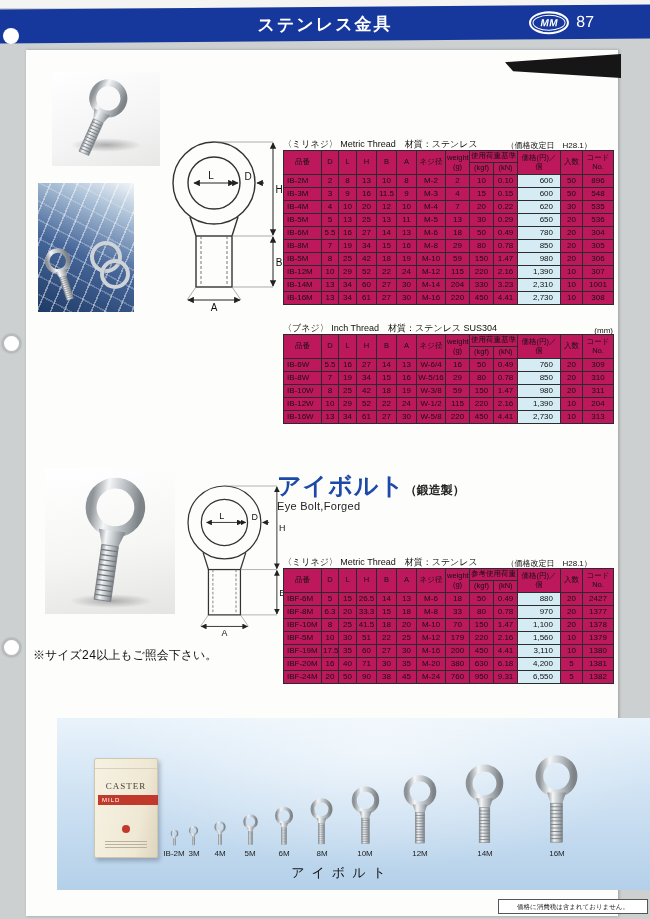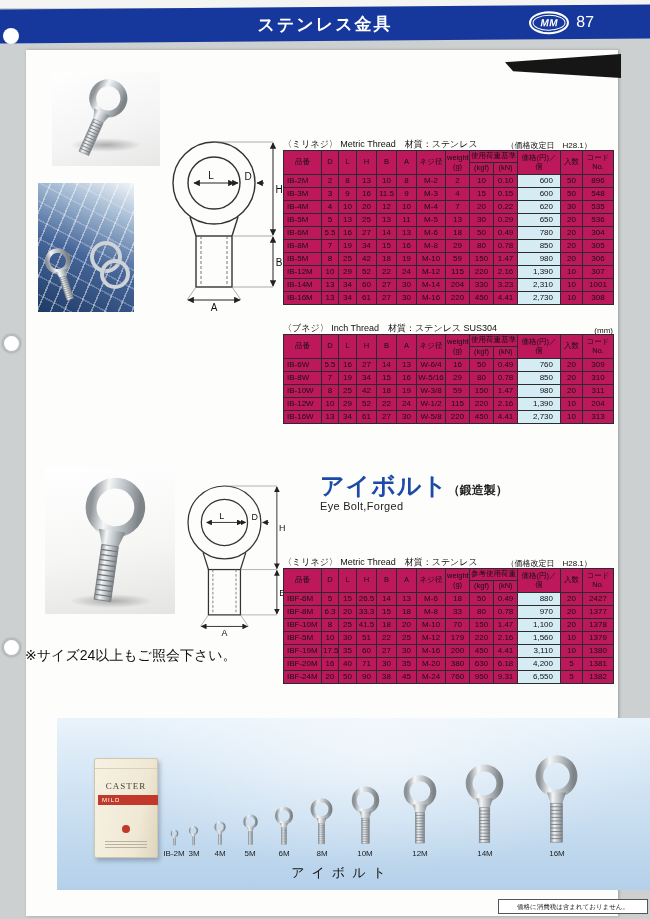--- a/index.html
+++ b/index.html
@@ -54,21 +54,21 @@
   
   table.spec{position:absolute;border-collapse:collapse;table-layout:fixed;width:330px;background:#be185d;}
   table.spec th,table.spec td{border:1px solid #2b2b2b;padding:0 1px;text-align:center;font-size:8px;line-height:1.15;overflow:hidden;}
   table.spec th{font-weight:normal;white-space:pre-line;font-size:7.5px;height:11px;}
   table.spec td{height:12px;}
   table.spec td.c-price{background:#d6ecf4;text-align:right;padding-right:7px;}
   table.spec td.c-part{text-align:left;padding-left:3px;}
   .t2 td,.t3 td{height:13px;}
 
   
-  .size-note{position:absolute;left:25px;top:647px;font-size:14px;color:#111;}
+  .size-note{position:absolute;left:33px;top:647px;font-size:12px;color:#111;font-family:Liberation Mono, monospace;}
 
   
   .bottom-panel{position:absolute;left:57px;top:718px;width:644px;height:172px;background:
       radial-gradient(ellipse at 50% 20%,rgba(255,255,255,.55),rgba(255,255,255,0) 60%),
       linear-gradient(180deg,#e9f3fb 0%,#cfe2f3 45%,#b4d0e9 100%);overflow:hidden;}
   .bolt-label{position:absolute;width:44px;text-align:center;font-size:8px;color:#222;}
   .panel-caption{position:absolute;left:0;width:570px;top:146px;text-align:center;font-size:13px;letter-spacing:7px;color:#111;}
   
   .caster{position:absolute;left:37px;top:40px;width:62px;height:98px;background:linear-gradient(100deg,#f6f1e2 0%,#efe8d4 70%,#ded5bd 100%);border:1px solid #cfc7ae;border-radius:2px;box-shadow:2px 3px 4px rgba(60,70,90,.35);}
   .caster .flap{position:absolute;left:0;top:9px;width:100%;border-top:1px solid #d8d0ba;}
@@ -479,21 +479,21 @@
           <td>220</td>
           <td>450</td>
           <td>4.41</td>
           <td class="c-price">2,730</td>
           <td>10</td>
           <td>313</td>
         </tr>
       </tbody>
     </table>
 
-  <div class="sec-title" style="left:277px;top:474px;margin-left:43px;">
+  <div class="sec-title" style="left:277px;top:474px;">
     <span class="jp">アイボルト</span><span class="paren">（鍛造製）</span>
     <span class="en">Eye Bolt,Forged</span>
   </div>
 
   <div class="photo photo-forged">
     <div class="shadow"></div>
     <svg class="boltwrap" style="left:24px;top:4px;width:84px;height:134px;transform:rotate(8deg);" viewBox="0 0 100 160">
         <use href="#eyebolt" xlink:href="#eyebolt"></use>
       </svg>
   </div>

